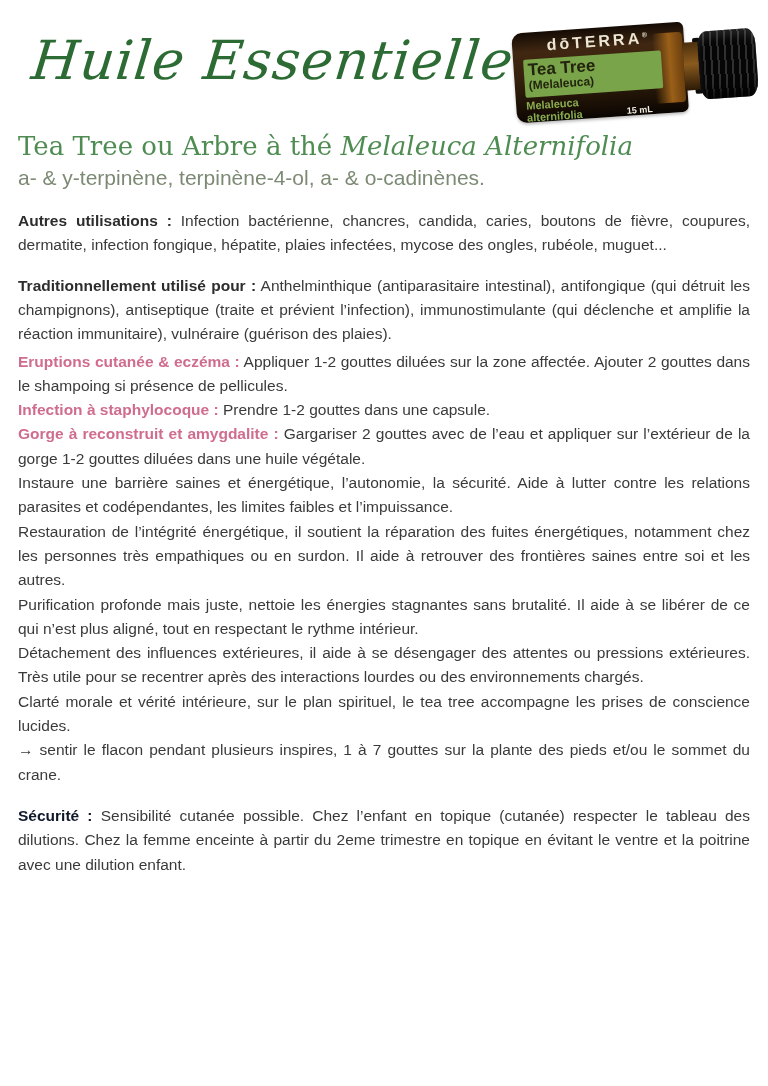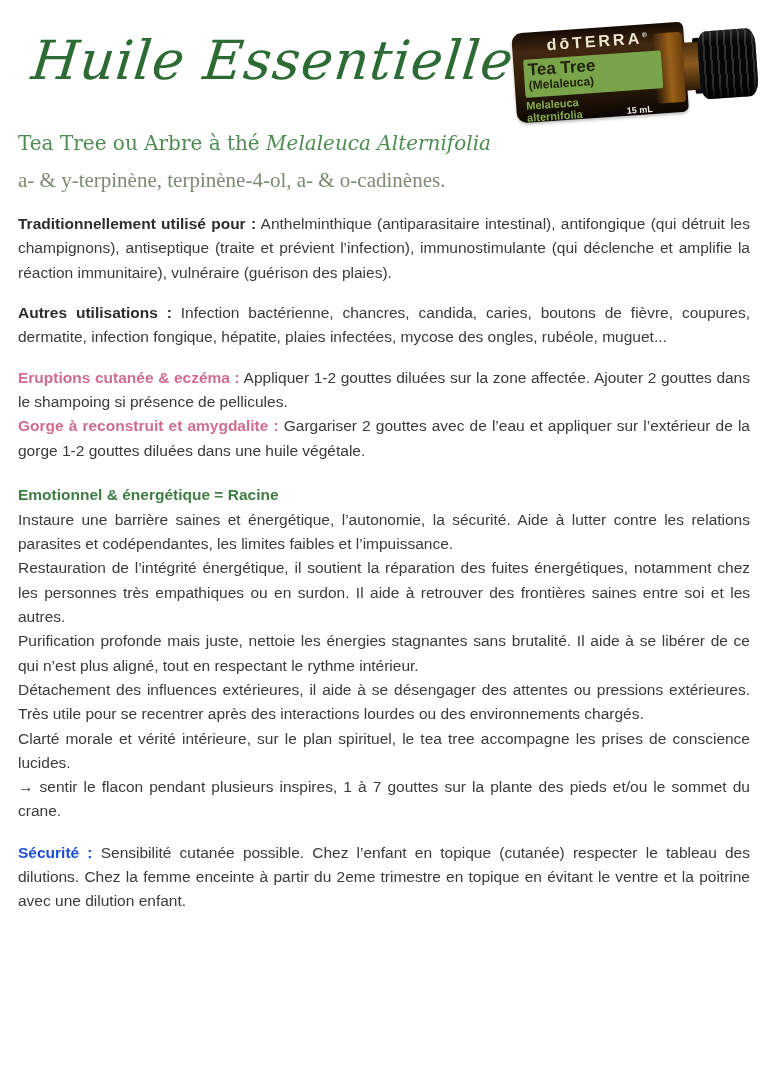--- a/index.html
+++ b/index.html
@@ -39,37 +39,37 @@
   .bottle-neck{position:absolute;left:170px;top:28px;width:16px;height:48px;
     background:linear-gradient(180deg,#4a2e0c,#8a5a1e 45%,#2c1a06);}
   .bottle-cap{position:absolute;left:185px;top:18px;width:58px;height:68px;border-radius:9px/16px;
     background:repeating-linear-gradient(90deg,#060606 0 5px,#303030 5px 7px);
     box-shadow:inset 0 6px 8px rgba(255,255,255,.12),inset 0 -8px 10px rgba(0,0,0,.7);}
   .cap-ring{position:absolute;left:180px;top:24px;width:8px;height:56px;background:#0c0c0c;border-radius:2px;}
 
   
   .main-title{
     font-family:"DejaVu Serif",serif;font-weight:400;color:#4e8c52;
-    font-size:20px;line-height:1.15;margin:8px 0 0 0;white-space:nowrap;
+    font-size:26px;line-height:1.15;margin:8px 0 0 0;white-space:nowrap;
   }
   .main-title .latin-italic{font-style:italic;}
   .sub-title{
-    font-family:Liberation Serif, serif;color:#7c8a74;
-    font-size:21px;line-height:1.2;margin:13px 0 0 0;
+    font-family:Liberation Sans, sans-serif;color:#7c8a74;
+    font-size:21px;line-height:1.2;margin:3px 0 0 0;
   }
 
   
   p.body{font-size:15.5px;line-height:24.3px;text-align:justify;margin:0;}
   .lead{font-weight:700;}
   .lead-dark{color:#2d2d2d;}
   .lead-pink{color:#d06d8f;}
-  .lead-red{color:#1d4ed8;margin-top:12px;}
+  .lead-red{color:#0f172a;margin-top:12px;}
   .sec-uses{margin-top:19px;}
   .sec-uses p.body + p.body{margin-top:16px;}
-  .sec-apps{margin-top:16px;}
+  .sec-apps{margin-top:3px;}
   .h-emotional{
     font-size:15.5px;font-weight:700;color:#3f7d45;margin:20px 0 1px 0;line-height:24px;
   }
   .sec-security{margin-top:17px;}
 </style>
 </head>
 <body>
 
 <div class="page">
 
@@ -92,31 +92,31 @@
       <div class="cap-ring"></div>
       <div class="bottle-neck"></div>
       <div class="bottle-cap"></div>
     </div>
   </div>
 
   <h2 class="main-title"><span>Tea Tree ou Arbre à thé </span><span class="latin-italic">Melaleuca Alternifolia</span></h2>
   <div class="sub-title">a- &amp; y-terpinène, terpinène-4-ol, a- &amp; o-cadinènes.</div>
 
   <section class="sec-uses">
+    <p class="body"><span class="lead lead-dark">Autres utilisations :</span> <span>Infection bactérienne, chancres, candida, caries, boutons de fièvre, coupures, dermatite, infection fongique, hépatite, plaies infectées, mycose des ongles, rubéole, muguet...</span></p>
     <p class="body"><span class="lead lead-dark">Traditionnellement utilisé pour :</span> <span>Anthelminthique (antiparasitaire intestinal), antifongique (qui détruit les champignons), antiseptique (traite et prévient l’infection), immunostimulante (qui déclenche et amplifie la réaction immunitaire), vulnéraire (guérison des plaies).</span></p>
-    <p class="body"><span class="lead lead-dark">Autres utilisations :</span> <span>Infection bactérienne, chancres, candida, caries, boutons de fièvre, coupures, dermatite, infection fongique, hépatite, plaies infectées, mycose des ongles, rubéole, muguet...</span></p>
   </section>
 
   <section class="sec-apps">
     <p class="body"><span class="lead lead-pink">Eruptions cutanée &amp; eczéma :</span> <span>Appliquer 1-2 gouttes diluées sur la zone affectée. Ajouter 2 gouttes dans le shampoing si présence de pellicules.</span></p>
+    <p class="body"><span class="lead lead-pink">Infection à staphylocoque :</span> <span>Prendre 1-2 gouttes dans une capsule.</span></p>
     <p class="body"><span class="lead lead-pink">Gorge à reconstruit et amygdalite :</span> <span>Gargariser 2 gouttes avec de l’eau et appliquer sur l’extérieur de la gorge 1-2 gouttes diluées dans une huile végétale.</span></p>
   </section>
 
   <section>
-    <h3 class="h-emotional">Emotionnel &amp; énergétique = Racine</h3>
     <p class="body">Instaure une barrière saines et énergétique, l’autonomie, la sécurité. Aide à lutter contre les relations parasites et codépendantes, les limites faibles et l’impuissance.</p>
     <p class="body">Restauration de l’intégrité énergétique, il soutient la réparation des fuites énergétiques, notamment chez les personnes très empathiques ou en surdon. Il aide à retrouver des frontières saines entre soi et les autres.</p>
     <p class="body">Purification profonde mais juste, nettoie les énergies stagnantes sans brutalité. Il aide à se libérer de ce qui n’est plus aligné, tout en respectant le rythme intérieur.</p>
     <p class="body">Détachement des influences extérieures, il aide à se désengager des attentes ou pressions extérieures. Très utile pour se recentrer après des interactions lourdes ou des environnements chargés.</p>
     <p class="body">Clarté morale et vérité intérieure, sur le plan spirituel, le tea tree accompagne les prises de conscience lucides.</p>
     <p class="body">→ sentir le flacon pendant plusieurs inspires, 1 à 7 gouttes sur la plante des pieds et/ou le sommet du crane.</p>
   </section>
 
   <section class="sec-security">
     <p class="body"><span class="lead lead-red">Sécurité :</span> <span>Sensibilité cutanée possible. Chez l’enfant en topique (cutanée) respecter le tableau des dilutions. Chez la femme enceinte à partir du 2eme trimestre en topique en évitant le ventre et la poitrine avec une dilution enfant.</span></p>

